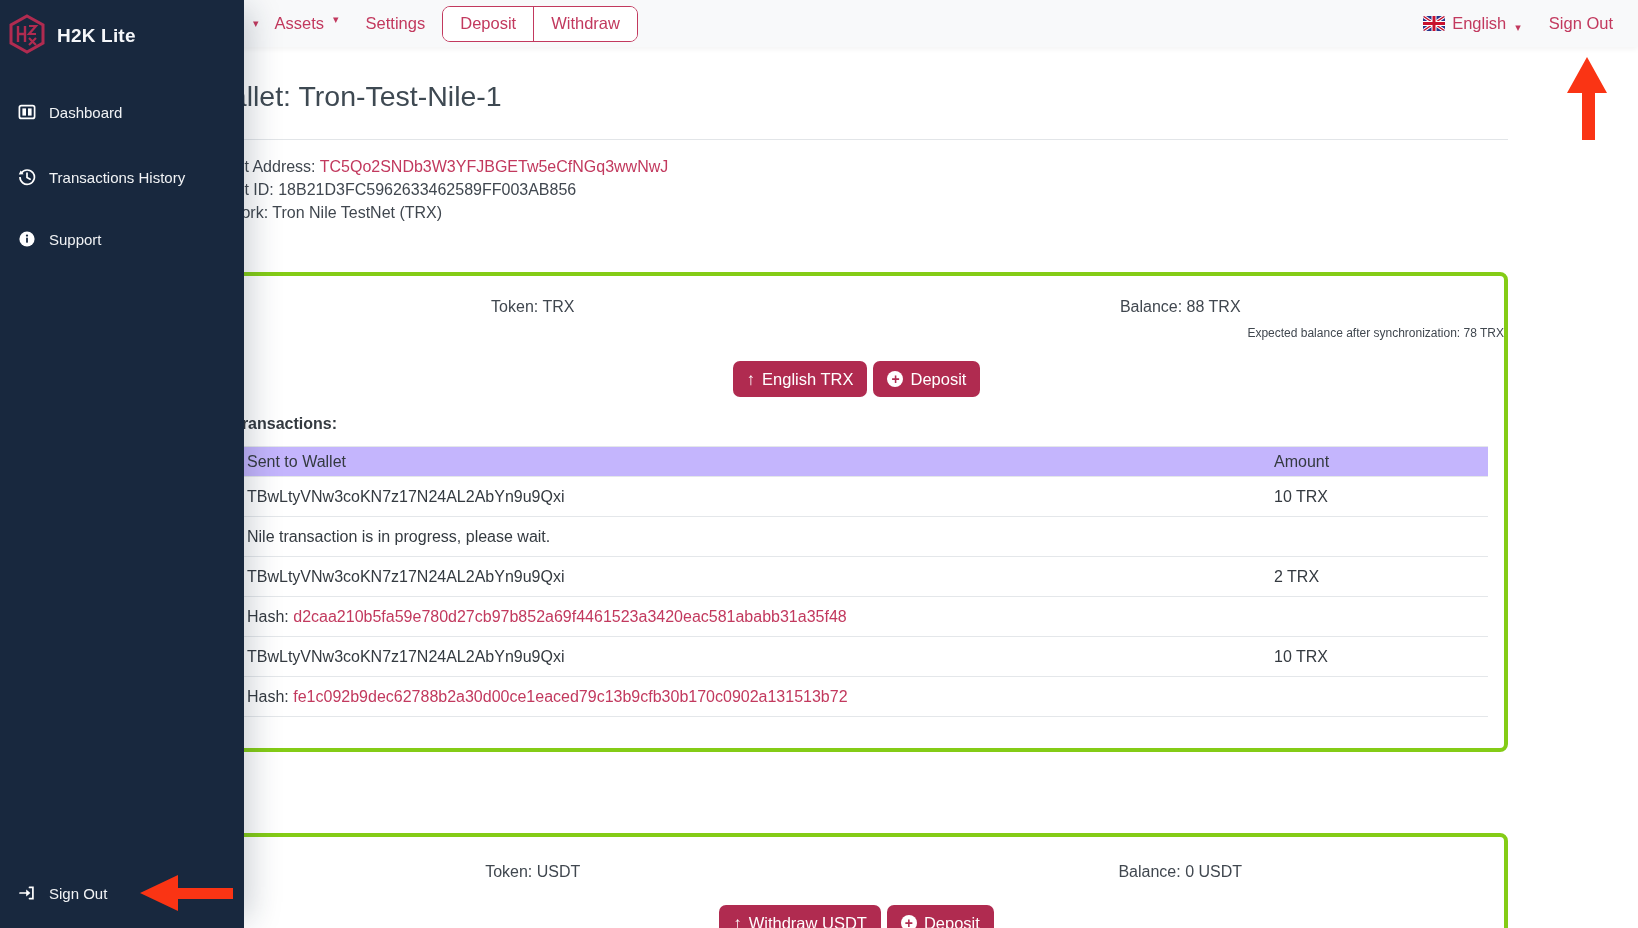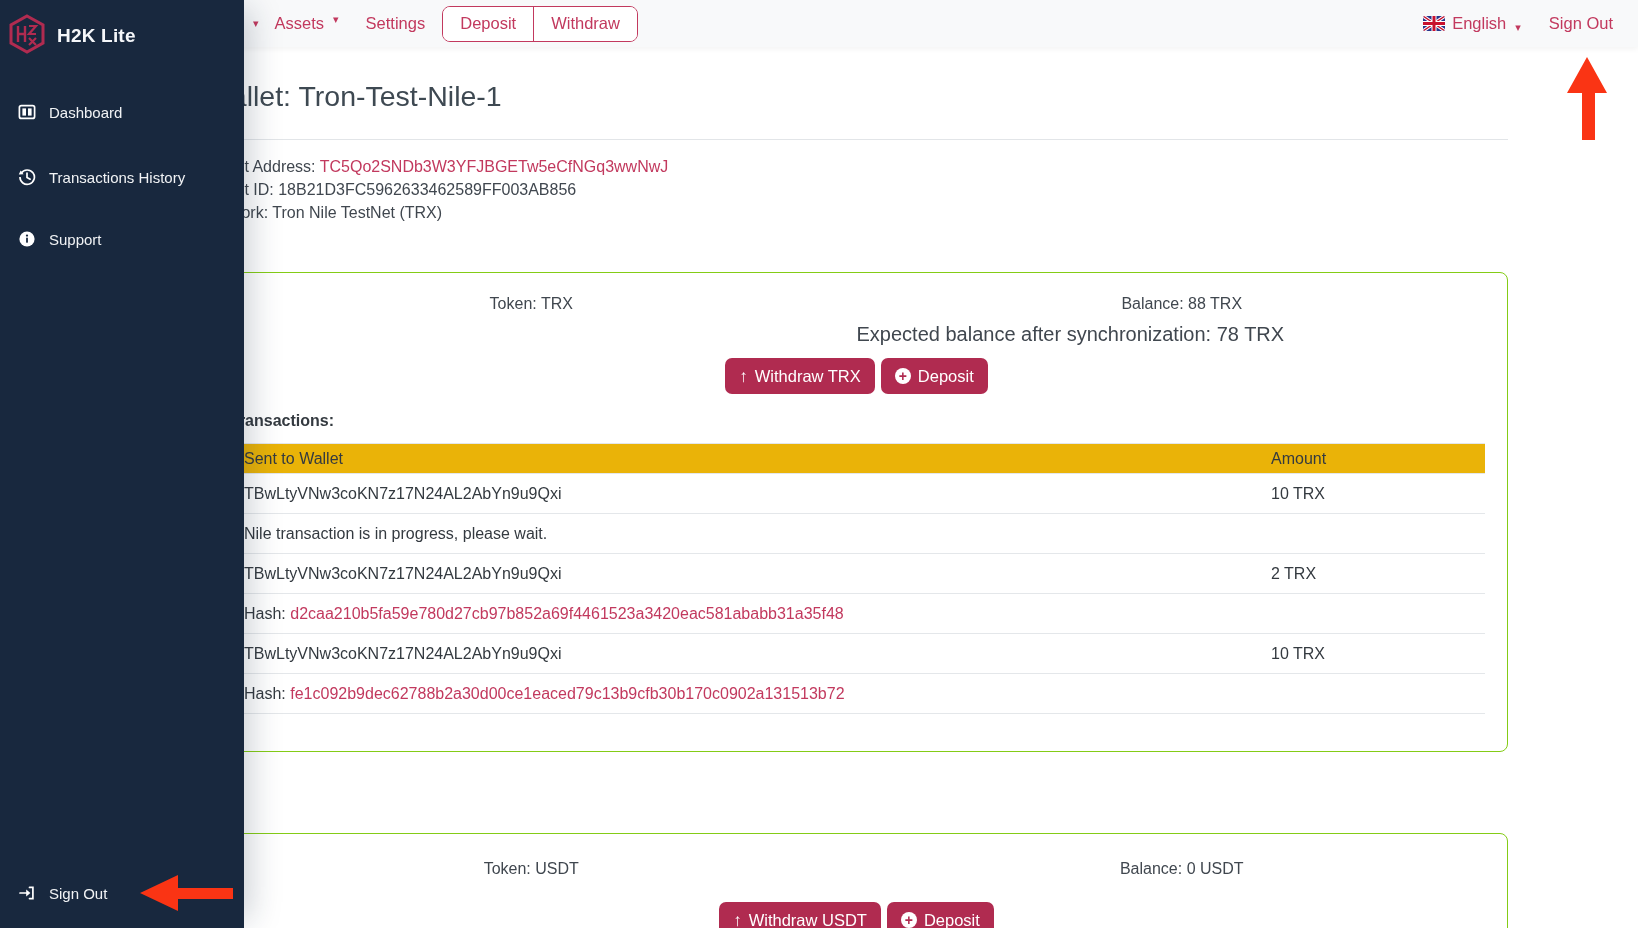--- a/index.html
+++ b/index.html
@@ -34,35 +34,35 @@
   .side-item{position:absolute;left:0;width:244px;height:32px;display:flex;align-items:center;cursor:pointer}
   .side-item .ico{position:absolute;left:18px;width:18px;height:18px;display:flex;align-items:center;justify-content:center}
   .side-item .lbl{position:absolute;left:49px;color:#F1F3F5;font-size:15px;white-space:nowrap}
 
   
   .page-title{position:absolute;left:205px;top:80px;font-size:28.5px;font-weight:500;color:var(--title);white-space:nowrap;z-index:5}
   .title-hr{position:absolute;left:205px;top:139px;width:1303px;height:1px;background:#E2E5E8;z-index:5}
   .wallet-info{position:absolute;left:205px;top:155px;font-size:16px;line-height:23px;z-index:5}
   .wallet-info a{color:var(--accent);text-decoration:none;cursor:pointer}
 
-  .card{position:absolute;left:205px;width:1303px;background:#fff;border:1px solid #84cc16;border-radius:8px;z-index:5}
+  .card{position:absolute;left:205px;width:1303px;background:#fff;border:4px solid #84cc16;border-radius:8px;z-index:5}
   .card-trx{top:272px;height:480px}
   .card-usdt{top:833px;height:260px}
   .tok-row{position:absolute;left:0;right:0;display:flex}
   .tok-col{width:50%;text-align:center;font-size:16px;color:var(--text)}
-  .expected{position:absolute;left:50%;width:50%;text-align:left;font-size:20px;color:var(--text)}
+  .expected{position:absolute;left:50%;width:50%;text-align:right;font-size:12px;color:var(--text)}
   .btn-row{position:absolute;left:0;right:0;display:flex;justify-content:center;gap:6px}
   .btn{display:flex;align-items:center;gap:7px;height:36px;padding:0 14px;background:var(--btn);border:none;
        border-radius:7px;color:#fff;font-size:16.5px;font-family:"Liberation Sans",sans-serif;cursor:pointer;white-space:nowrap}
   .up-ico{font-size:17px;font-weight:bold;line-height:1}
   .plus-ico{width:16px;height:16px;border-radius:50%;background:#fff;color:var(--btn);display:inline-flex;
             align-items:center;justify-content:center;font-size:14px;font-weight:bold;line-height:1}
   .tx-heading{position:absolute;left:24px;top:139px;font-size:16px;font-weight:bold;color:var(--tabletext)}
   .tx-table{position:absolute;left:24px;right:24px;top:170px;border-collapse:collapse;width:1255px;font-size:16px;color:var(--tabletext)}
-  .tx-table th{height:30px;text-align:left;font-weight:normal;background:#eab308;
+  .tx-table th{height:30px;text-align:left;font-weight:normal;background:#c4b5fd;
                border-top:1px solid var(--border);border-bottom:1px solid var(--border);padding:0 0 0 14px}
   .tx-table td{height:40px;border-bottom:1px solid var(--border);padding:0 0 0 14px}
   .tx-table .amount-col{width:228px}
   .tx-table a{color:var(--accent);text-decoration:none;cursor:pointer}
 
   
   .overlay{position:absolute;left:0;top:0;width:1638px;height:928px;z-index:90;pointer-events:none}
 </style>
 </head>
 <body>
@@ -175,21 +175,21 @@
 
 <div class="card card-trx">
   <div class="tok-row" style="top:22px">
     <div class="tok-col">Token: TRX</div>
     <div class="tok-col">Balance: 88 TRX</div>
   </div>
   <div class="expected" style="top:50px">Expected balance after synchronization: 78 TRX</div>
   <div class="btn-row" style="top:85px">
     <button class="btn">
       <span class="up-ico">↑</span>
-      <span>Withdraw TRX</span>
+      <span>English TRX</span>
     </button>
     <button class="btn">
       <span class="plus-ico">+</span>
       <span>Deposit</span>
     </button>
   </div>
   <div class="tx-heading">Transactions:</div>
   <table class="tx-table">
     <thead>
       <tr>

